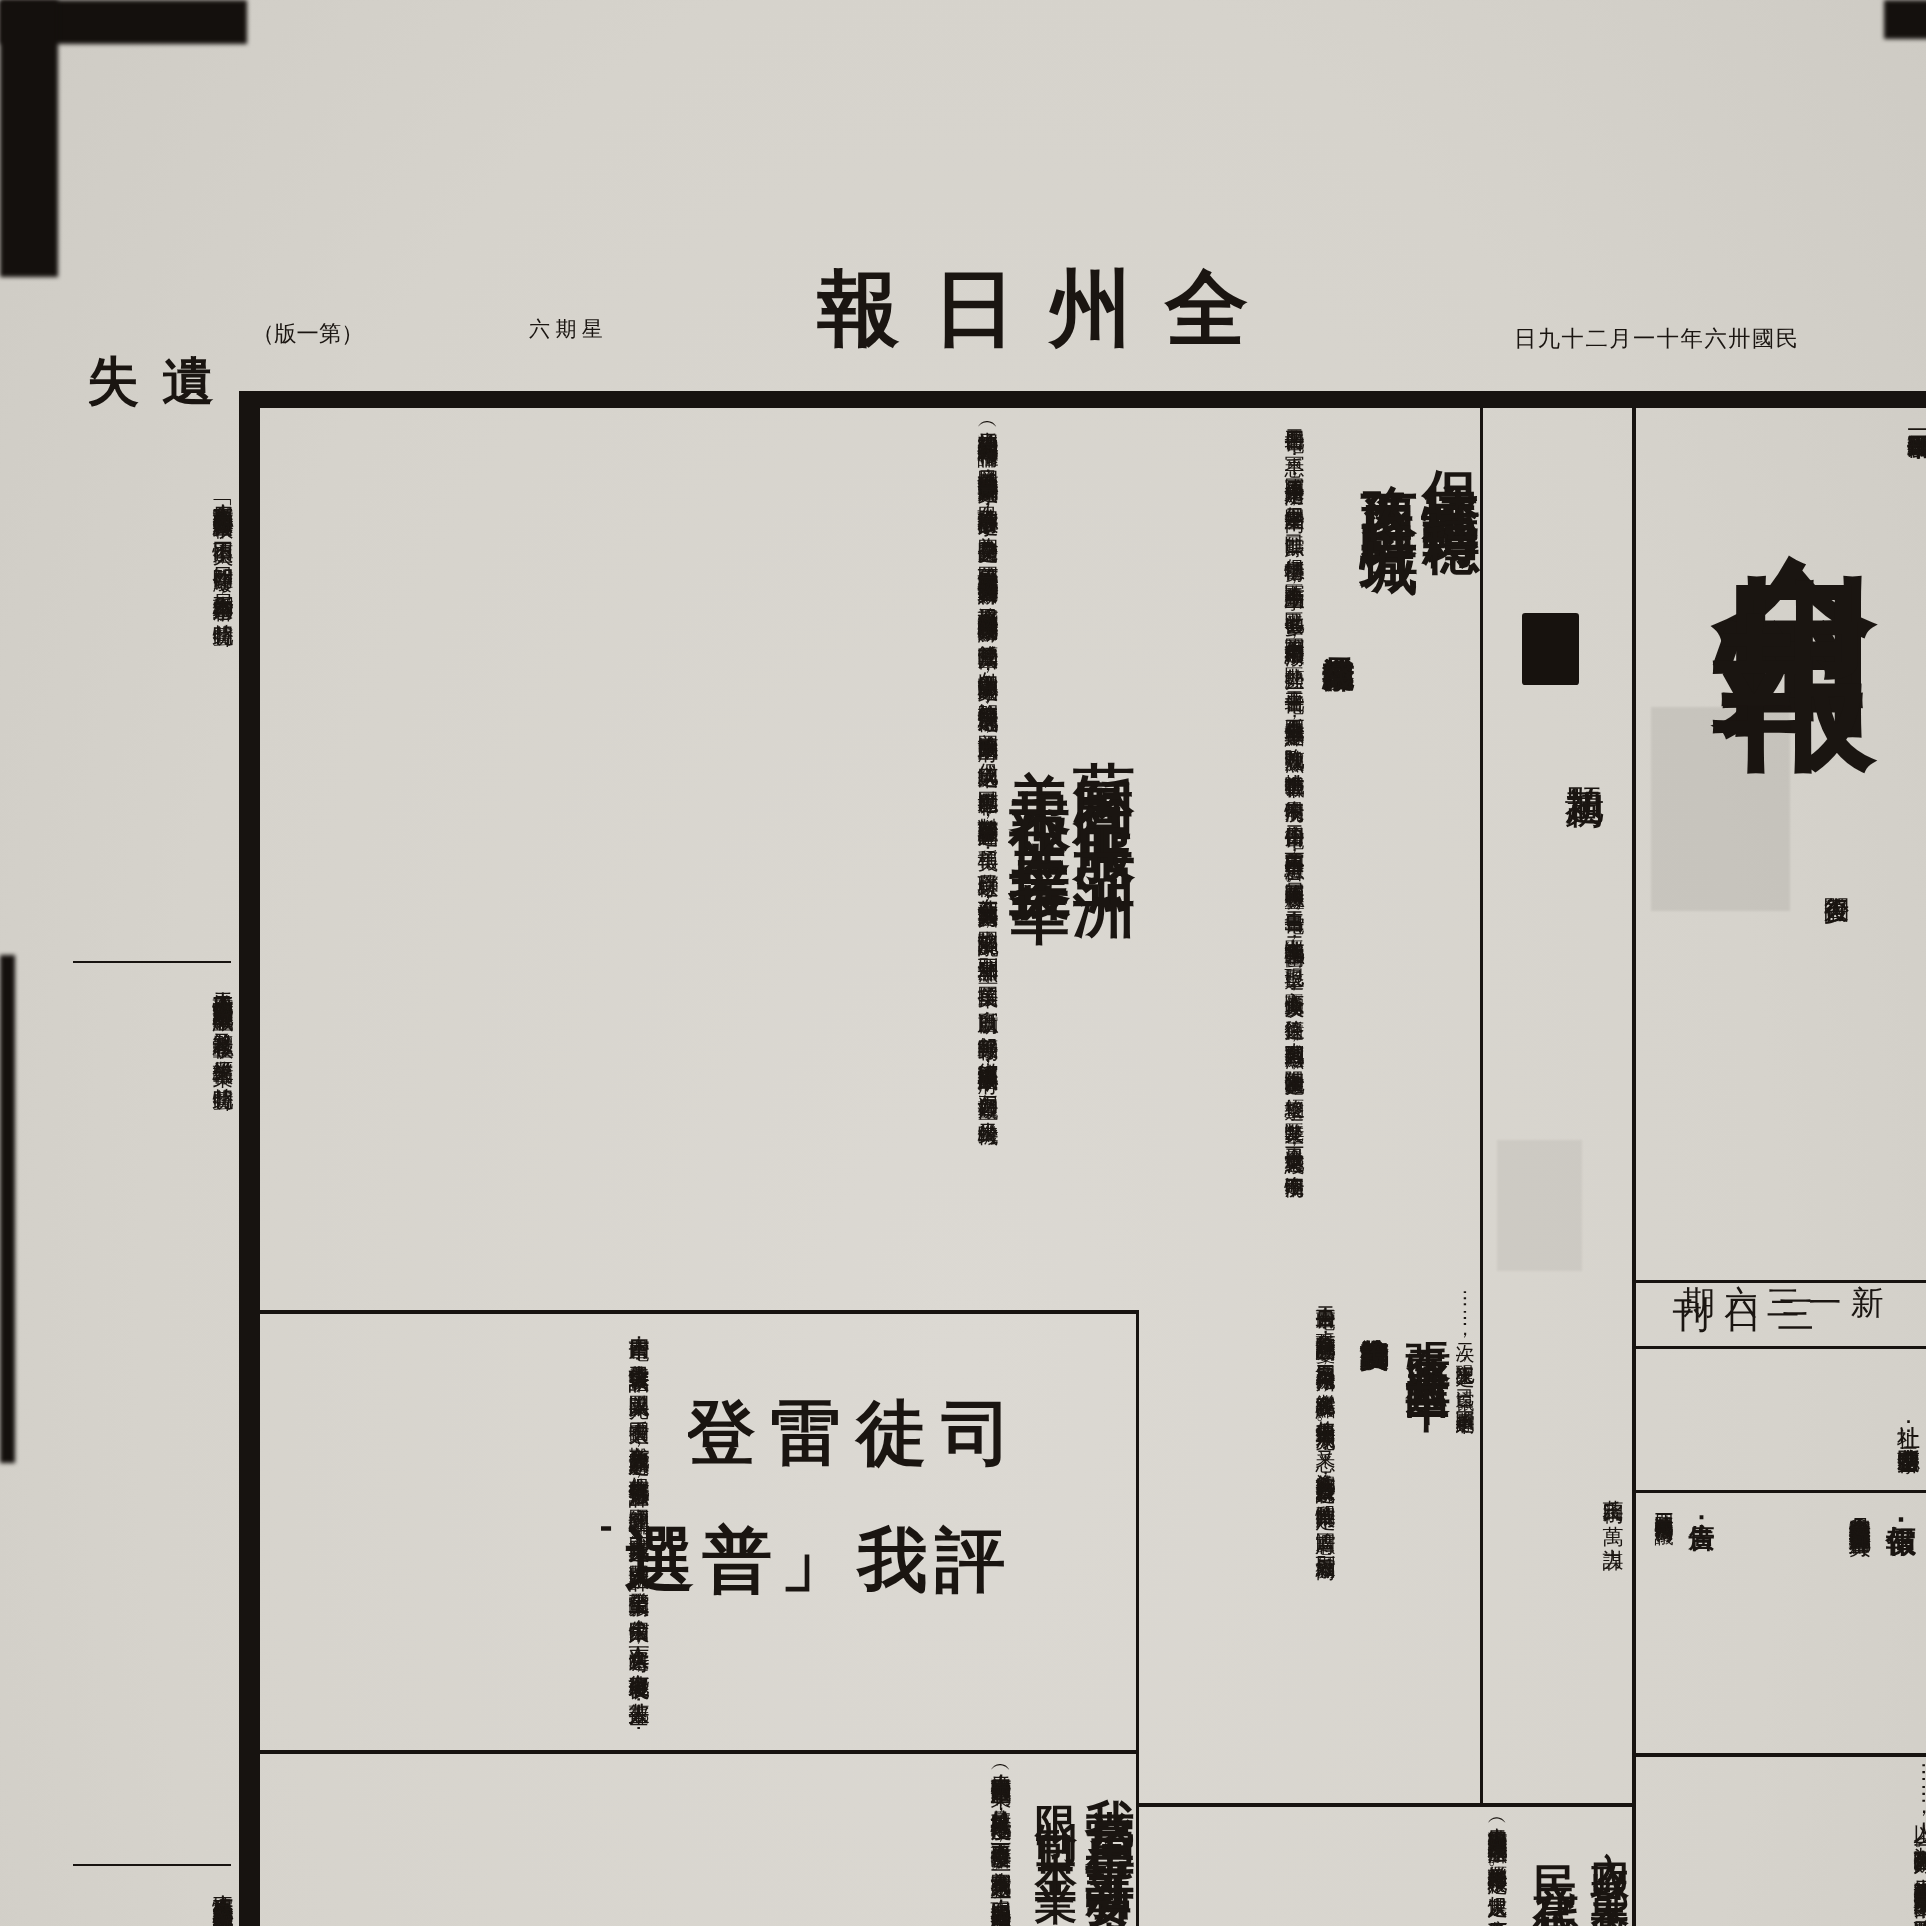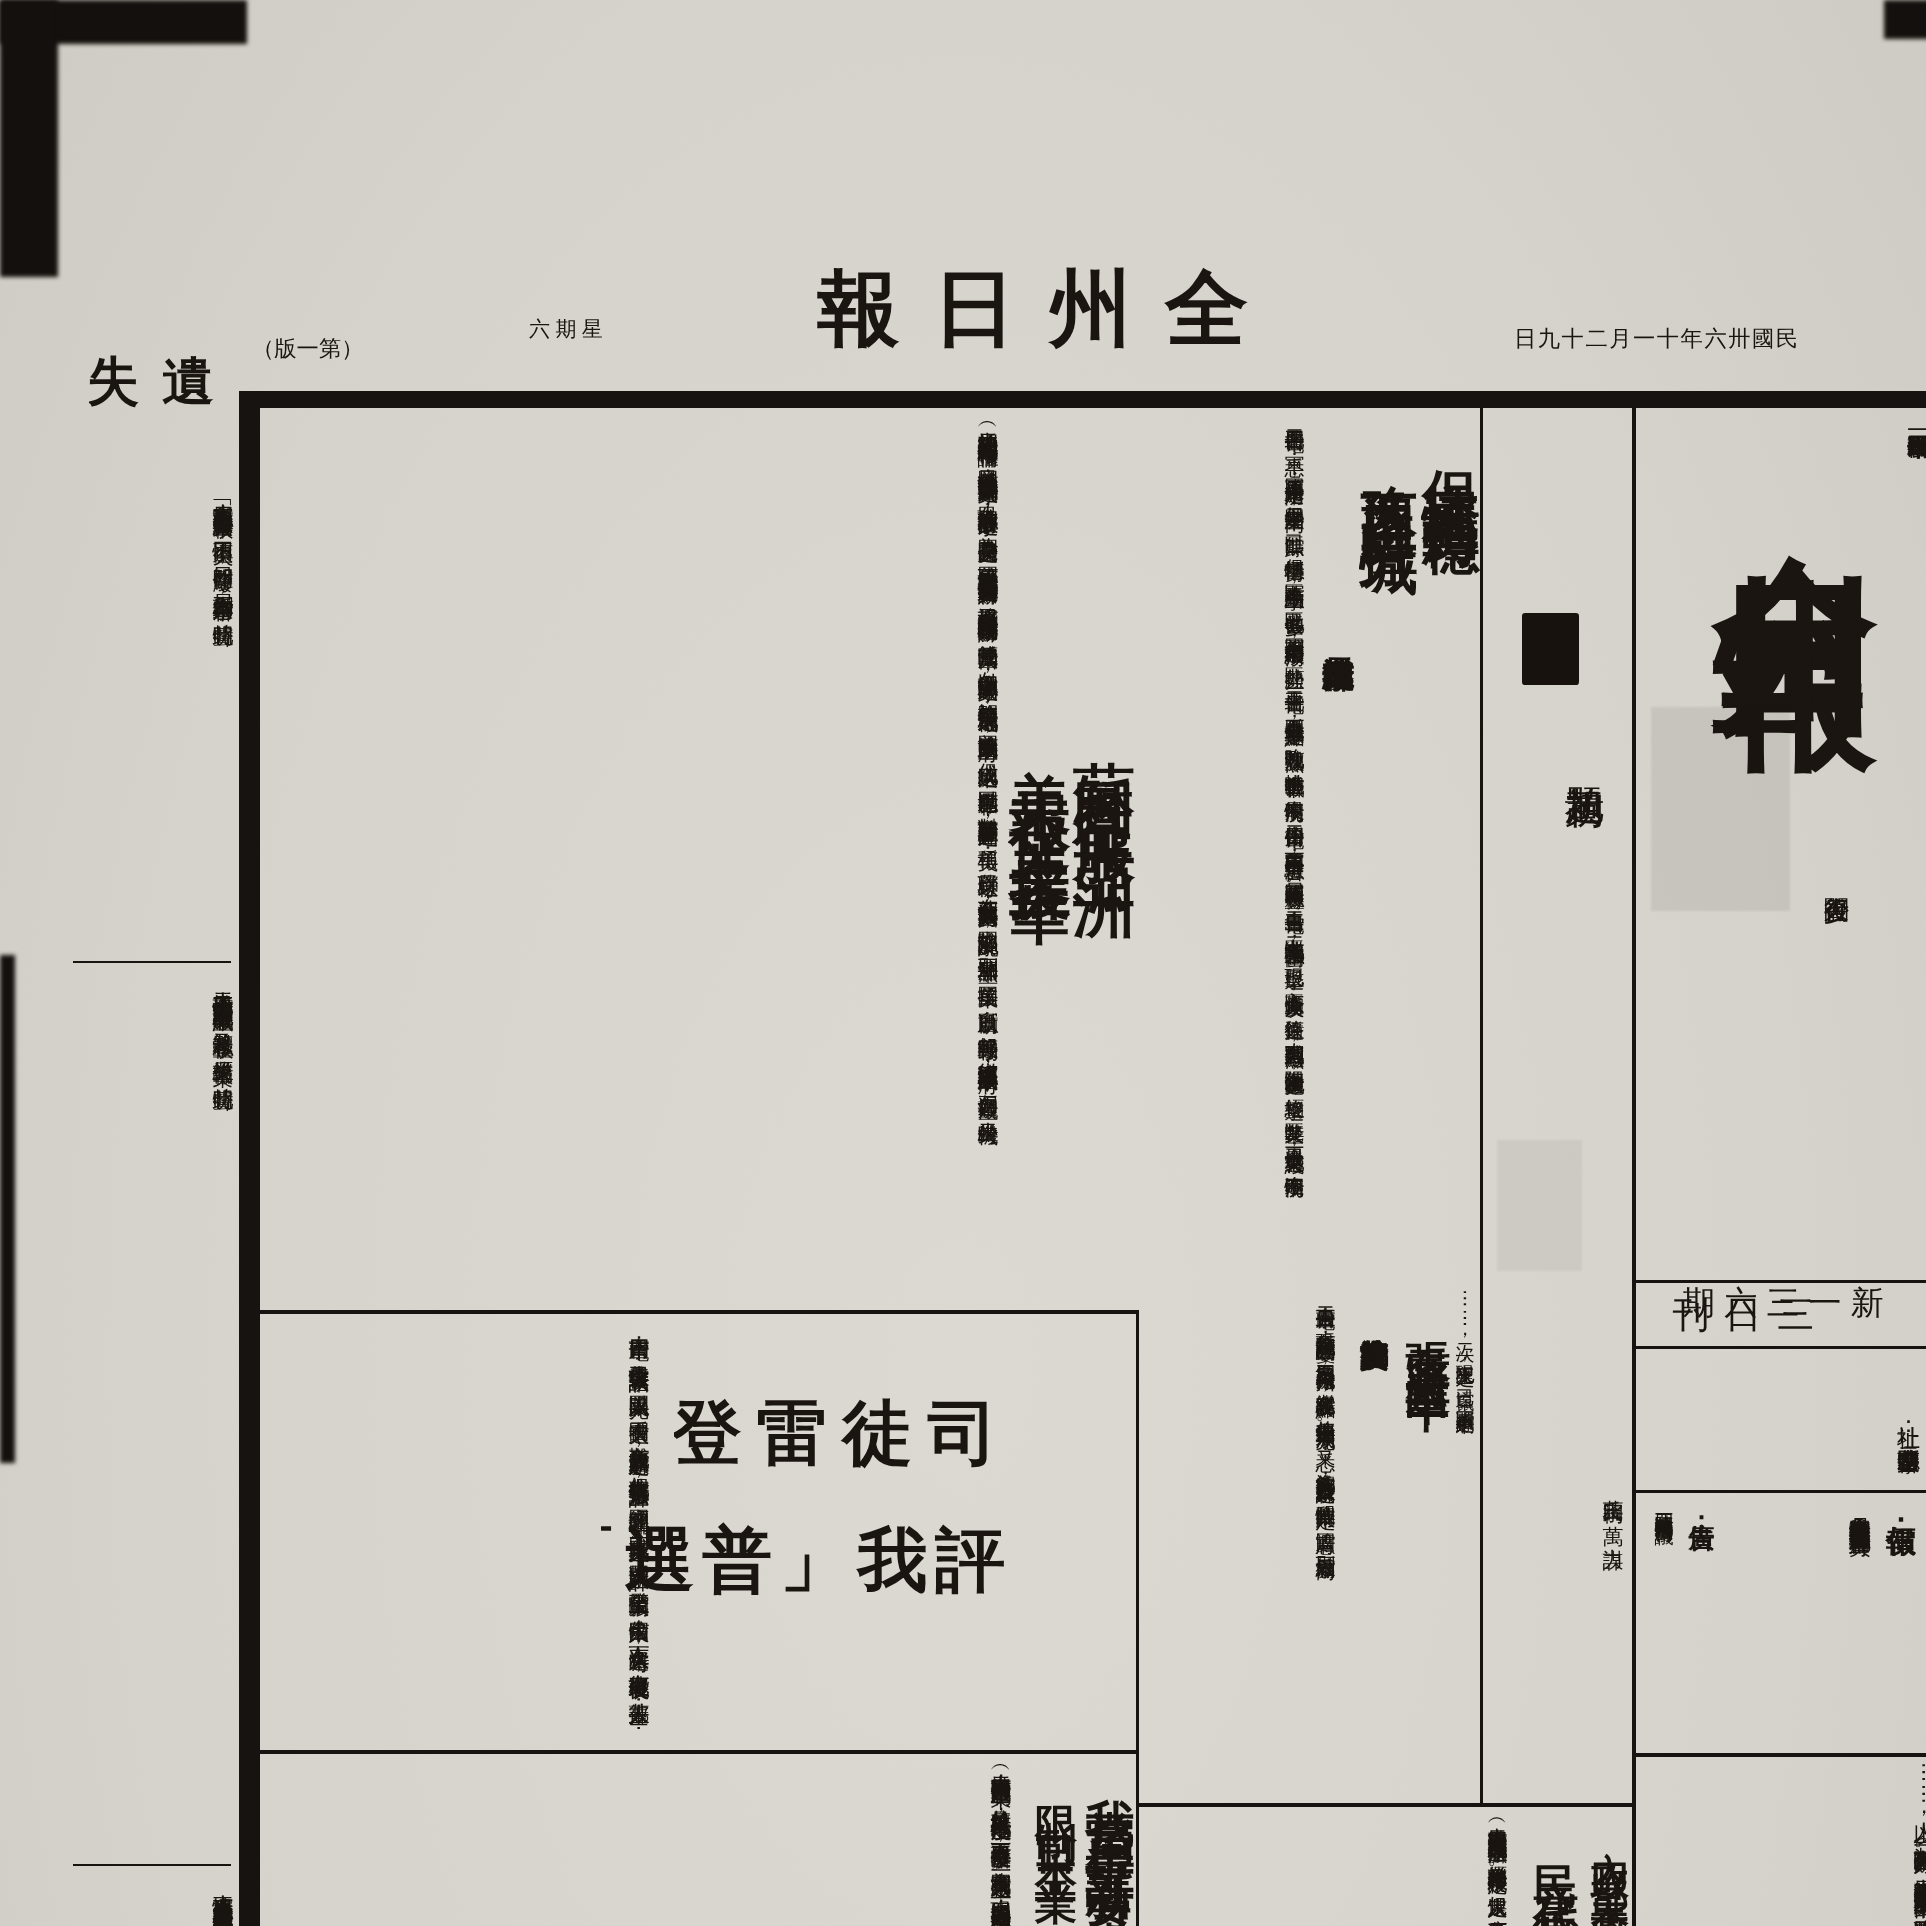--- a/index.html
+++ b/index.html
@@ -22,21 +22,21 @@
 </style>
 </head>
 <body>
 
 <div class="artifact" style="left:0;top:0;width:247px;height:44px;"></div>
 <div class="artifact" style="left:0;top:0;width:58px;height:277px;"></div>
 <div class="artifact" style="left:1884px;top:0;width:258px;height:39px;"></div>
 
 <div class="artifact" style="left:0;top:955px;width:14.6px;height:508px;"></div>
 
-<div class="h rtl" style="left:252px;top:334px;font-size:22.3px;">（第一版）</div>
+<div class="h rtl" style="left:252px;top:319px;font-size:22.3px;">（第一版）</div>
 <div class="h rtl" style="left:483px;top:315px;font-size:21px;letter-spacing:5.4px;margin-left:46px;">星期六</div>
 <div class="h rtl serif" style="left:817px;top:254px;font-size:83px;font-weight:700;letter-spacing:33px;">全州日報</div>
 <div class="h rtl" style="left:1514px;top:324px;font-size:22.3px;letter-spacing:1.5px;">民國卅六年十一月二十九日</div>
 
 <div class="rule" style="left:239px;top:391px;width:1726px;height:17px;"></div>
 
 <div class="rule" style="left:239px;top:391px;width:21px;height:2479px;"></div>
 
 <div class="rule" style="left:1632px;top:408px;width:3.9px;height:2039px;"></div>
 <div class="rule" style="left:1480px;top:408px;width:3.1px;height:1398px;"></div>
@@ -73,21 +73,21 @@
 
 <div class="v body-text" style="left:1456px;top:1289px;width:23px;height:505px;font-size:19px;">⋯⋯二次，現來犯之匪，已遠竄，國軍跟踪追剿中。</div>
 <div class="v hl" style="left:1394px;top:1306px;width:58px;height:489px;font-size:45px;line-height:1.1;letter-spacing:7.7px;">張羣將出巡華中</div>
 <div class="v hl" style="left:1353px;top:1317px;width:37px;height:478px;font-size:28.5px;line-height:1.1;">俞鴻鈞有赴美洽貸說</div>
 <div class="v body-text" style="left:1140px;top:1291px;width:200px;height:505px;font-size:20px;">南京二十五日電：張羣院長原訂飛漢計劃已改變，定於三四日內先飛徐州，繼視察江防各要點，俾使華中巡察工作如期完成。又悉：俞鴻鈞氏將有赴美接洽貸款之說，惟啟程時間未定，遮憲國府，則可縮短協商云。</div>
 
 <div class="v hl" style="left:1072px;top:711px;width:64px;height:597px;font-size:62px;line-height:1.05;letter-spacing:23px;">蘇圖征服亞洲</div>
 <div class="v hl" style="left:1008px;top:718px;width:64px;height:597px;font-size:62px;line-height:1.05;letter-spacing:23px;">美報促美援華</div>
 <div class="v body-text" style="left:264px;top:414px;width:738px;height:888px;font-size:21px;">（中央社紐約二十五日電）紐約時報今日社論稱：美國目前係力扶助歐洲受蘇聯威脅之國家，人民勿忘珍珠港事件前之故事，為美國防安全起見，美國應停止可以增加蘇聯危害亞洲力量之物資售與蘇聯。該報今日撰文反對繼續容許美國貨物運銷蘇聯，並呼籲美國當局，勿以注意力集中歐洲之國家，卽無條件坐視亞洲之危機，美國應協助中國政府，促成統一之中國，以圓應世界和平。對於蘇聯圖征服亞洲之企圖，美報稱：蘇聯之目標，在使全亞洲落入其勢力範圍，中國如陷於混亂，則亞洲和平無望，美國援華，實所以自助，美報呼籲朝野，從速以經濟軍事援助中國政府，勿再遲疑觀望，坐失時機云。</div>
 
-<div class="h rtl hl" style="left:674px;top:1387px;width:339px;font-size:70px;letter-spacing:15.4px;">司徒雷登</div>
+<div class="h rtl hl" style="left:688px;top:1387px;width:339px;font-size:70px;letter-spacing:15.4px;">司徒雷登</div>
 <div class="h rtl hl" style="left:601px;top:1514px;width:412px;font-size:70px;letter-spacing:7.7px;">評我「普選」</div>
 <div class="v body-text" style="left:264px;top:1321px;width:389px;height:424px;font-size:21px;">南京十四日電：美大使司徒雷發表談話：以美國人眼光，看中國大選，難免有未能盡如人意之處，但此事教育價值實無法估計，中國經此一開端，卽正式步入民主大道，對國家民主大計，當發生至大影响。余信中國人民，在下次大會選時，定能有極優良表現，蓋彼邦人士⋯⋯</div>
 
 <div class="v hl" style="left:1079px;top:1759px;width:58px;height:682px;font-size:49px;line-height:1.1;letter-spacing:11.6px;">我當局正重訂新方案</div>
 <div class="v hl" style="left:1025px;top:1772px;width:54px;height:447px;font-size:42px;line-height:1.1;letter-spacing:15.4px;">限制日本工業</div>
 <div class="v body-text" style="left:264px;top:1757px;width:751px;height:682px;font-size:21px;">（中央社南京二十四日電）限制日本工業，使其足以維持人民之最低度生活，而不致再度從事侵略，實為我國家之一致主張。現同盟各國均已提出限制之標準，我國前擬具方案，由我出席華盛頓遠東委員會代表顧維鈞博士提出。茲為顧及當前情勢，該項方案現正重行修訂中，政院物價審議委員會已就各工業項目，約集專家詳加研究，最近我政府對於可供賠償之日本工業設備，及戰後日本應保留之工業水準，均有新決定。</div>
 
 <div class="v hl" style="left:1584px;top:1822px;width:46px;height:601px;font-size:38px;line-height:1.1;letter-spacing:11.6px;">內政部呈奉政院核定</div>
 <div class="v hl" style="left:1522px;top:1830px;width:58px;height:601px;font-size:45px;line-height:1.1;letter-spacing:15.4px;">民意代表產生辦法</div>
 <div class="v body-text" style="left:1142px;top:1811px;width:370px;height:628px;font-size:20px;">（中央社南京二十四日電）民意機關代表產生辦法，業經內政部呈奉行政院核定。規定候選人，應由各該鄉鎮民代表十分之一以上之提名簽署；該項辦法，除原縣市外，凡百人以上之簽署提名，列名候選，並檢具及格證件，且本人表示願意競選者；縣市參議員由各該區域保民大會選舉之，應由各該縣市公民五十名以上之簽署提名；一以上登記名額，但不得少於三人，競選人須簽名蓋章負責，當可實施云。人民之表示，尚為良好，所得寶貴之經驗，可運用於下次，下屆人選當有進步。</div>

